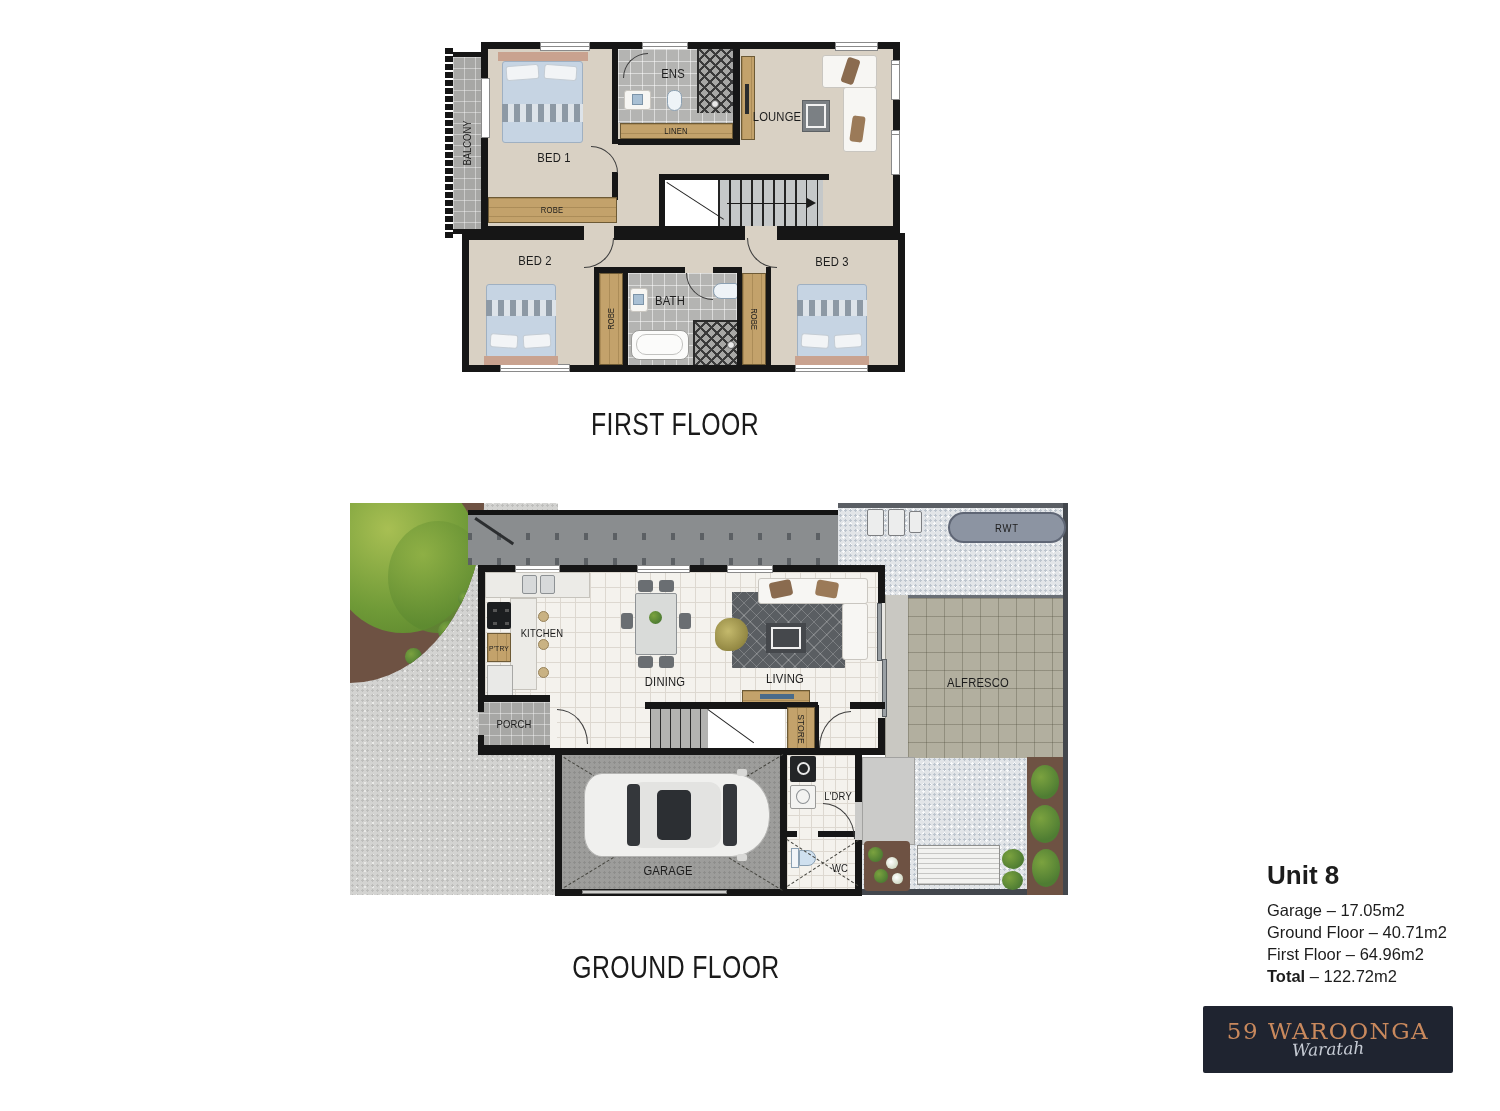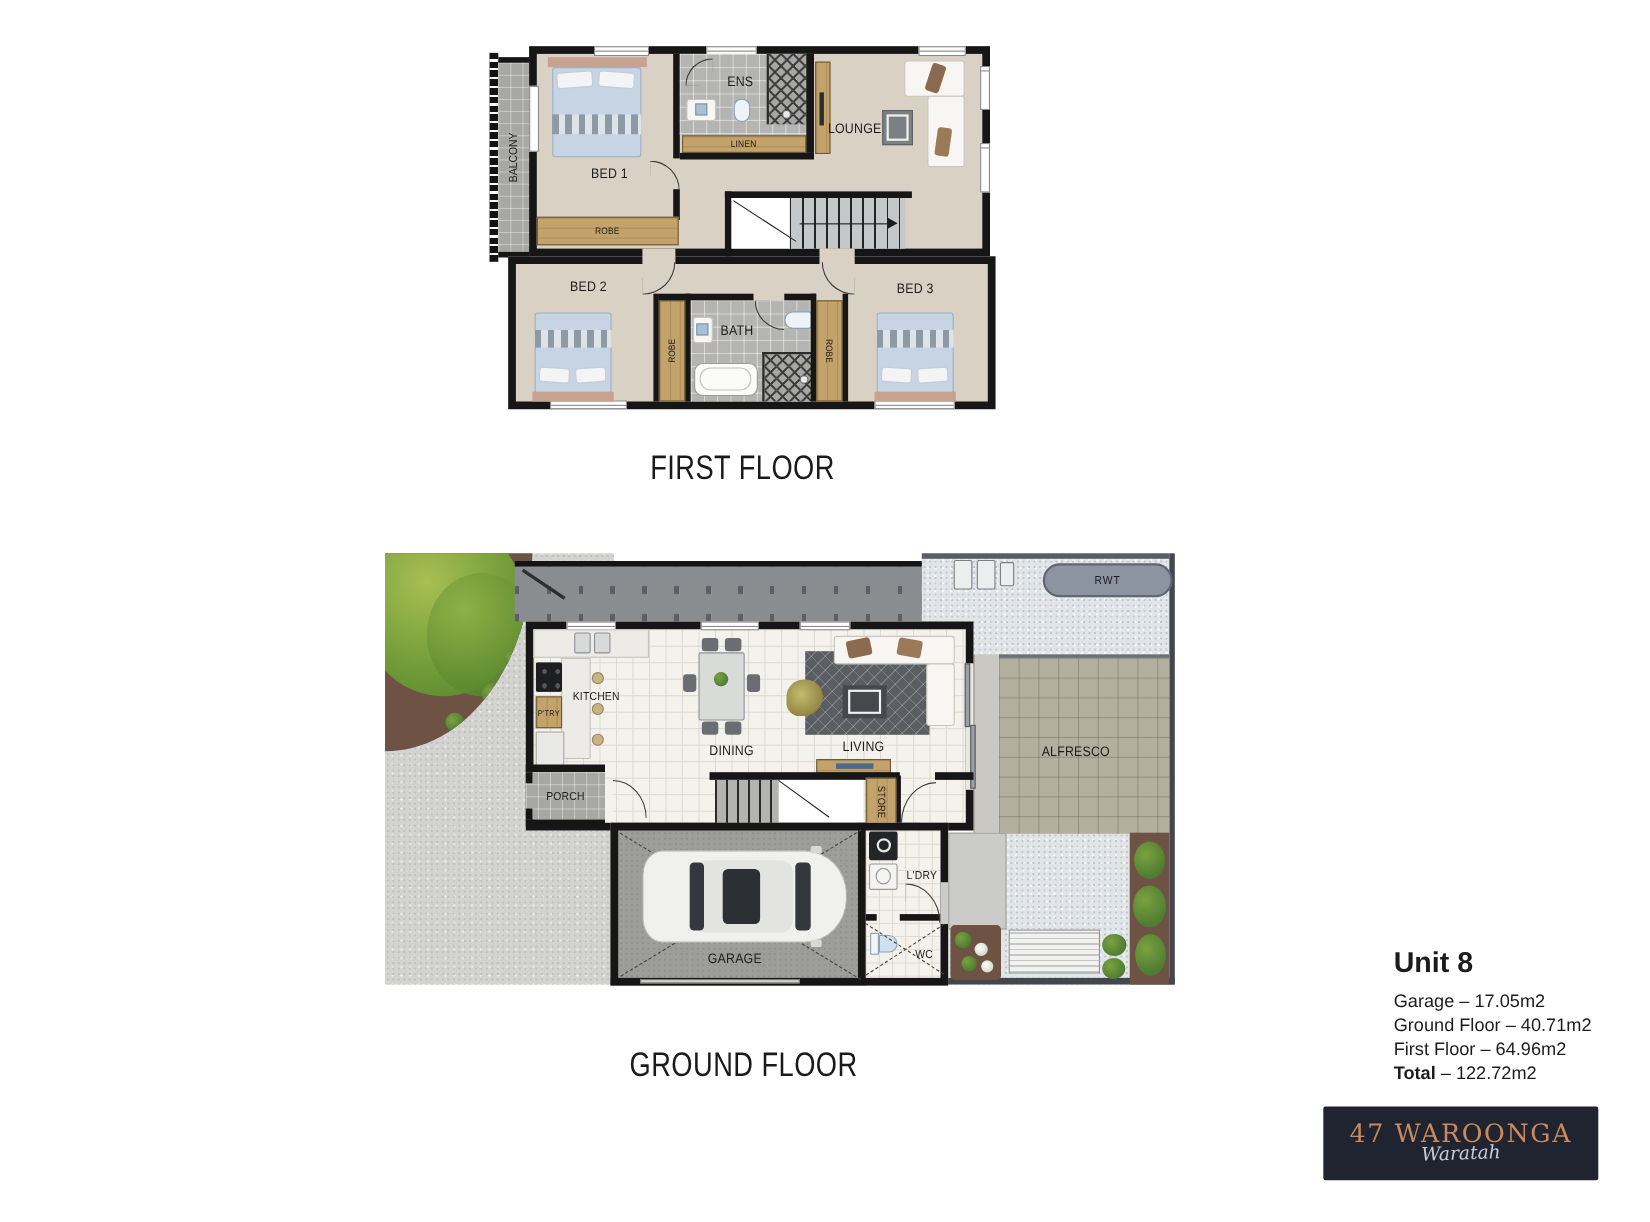--- a/index.html
+++ b/index.html
@@ -310,17 +310,17 @@
 
   <div id="unit-info">
     <div class="t">Unit 8</div>
     <div class="r"><span class="lab">Garage</span> <span>–</span> <span>17.05m2</span></div>
     <div class="r"><span class="lab">Ground Floor</span> <span>–</span> <span>40.71m2</span></div>
     <div class="r"><span class="lab">First Floor</span> <span>–</span> <span>64.96m2</span></div>
     <div class="r"><span class="lab">Total</span> <span>–</span> <span>122.72m2</span></div>
   </div>
 
   <div id="logo">
-    <div class="n">47 WAROONGA</div>
+    <div class="n">59 WAROONGA</div>
     <div class="s">Waratah</div>
   </div>
 
 </div>
 
 </body></html>

